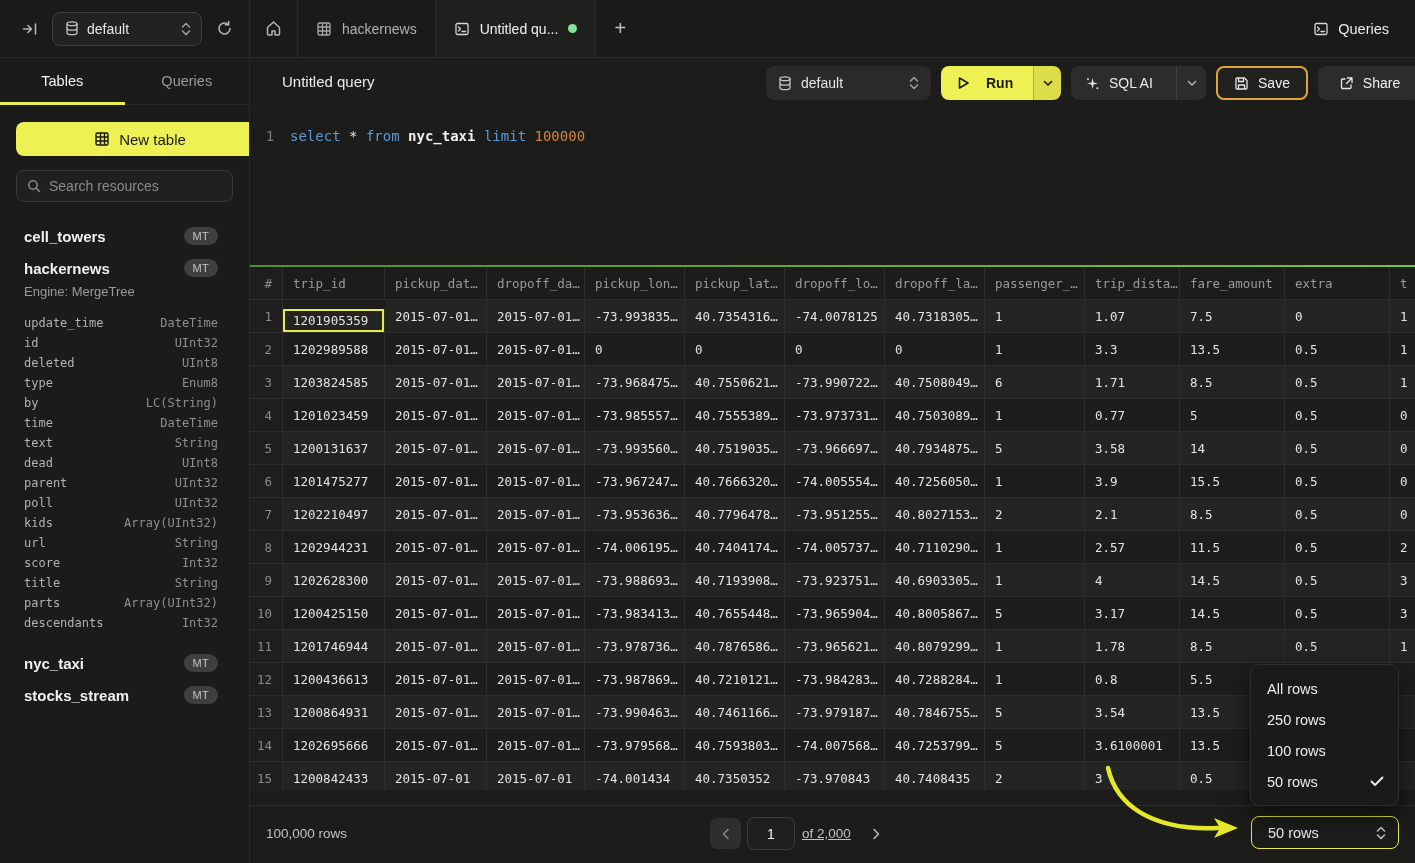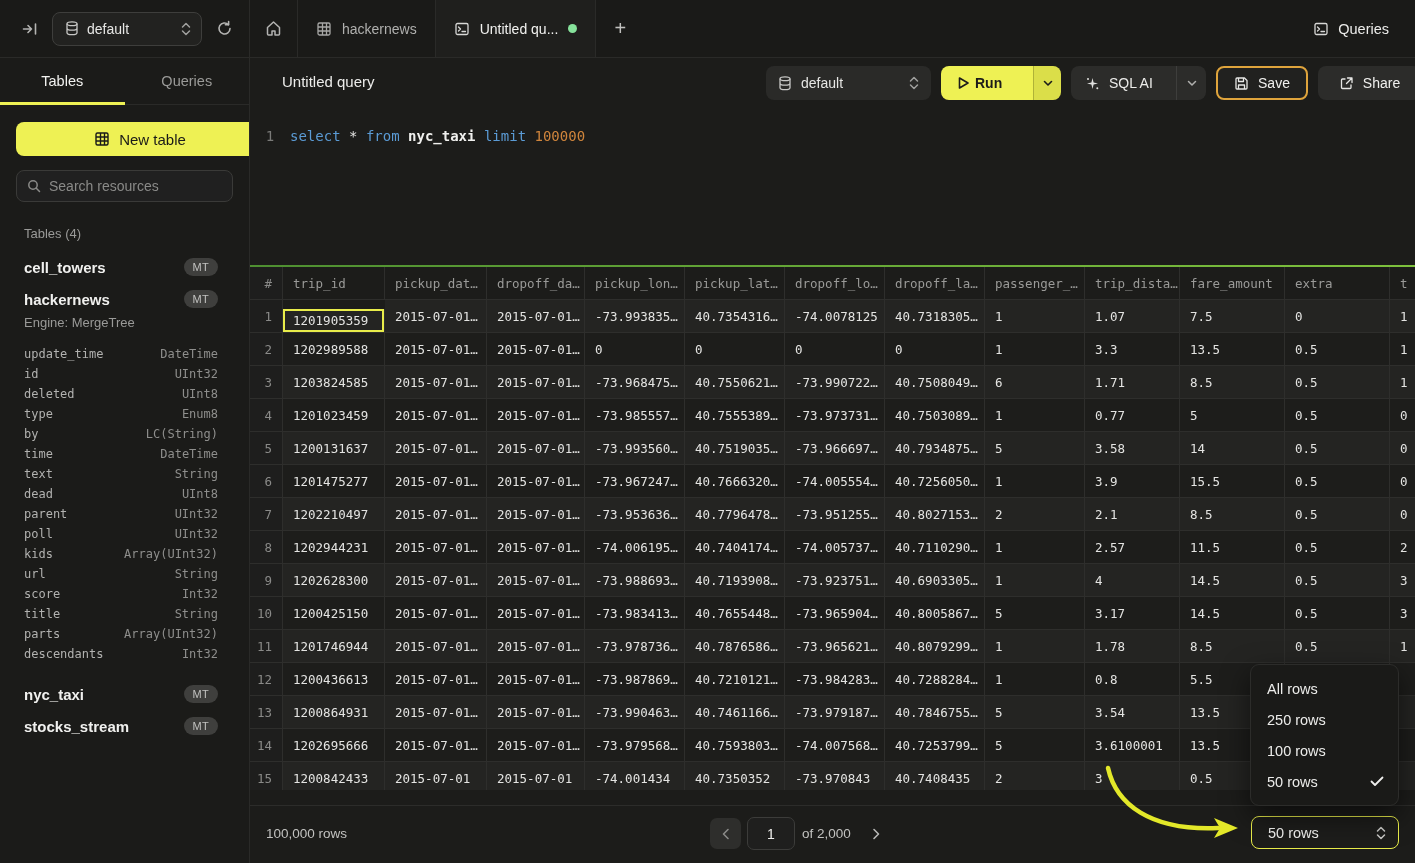--- a/index.html
+++ b/index.html
@@ -66,21 +66,21 @@
   
   .main { position:absolute; left:250px; top:58px; width:1165px; height:805px; }
   .query-toolbar { position:absolute; left:16px; top:0; width:1165px; height:50px;
     display:flex; align-items:center; }
   .query-title { position:absolute; left:16px; top:15px; font-size:15px; color:#ececea; }
   .tb-btn { position:absolute; top:8px; height:34px; border-radius:8px; display:flex;
     align-items:center; cursor:pointer; font-size:14px; }
   .tb-db { left:500px; width:165px; background:#2a2a28; padding:0 12px; gap:9px; color:#e6e6e4; }
   .tb-db .lbl { flex:1; text-align:left; }
   .run-btn { left:675px; width:120px; background:#eef154; color:#1c1c1a; font-weight:700; padding:0; }
-  .run-main { display:flex; align-items:center; gap:5px; padding:0 14px 0 16px; height:100%; flex:1; }
+  .run-main { display:flex; align-items:center; gap:16px; padding:0 14px 0 16px; height:100%; flex:1; }
   .run-caret { width:28px; height:100%; display:flex; align-items:center; justify-content:center;
     background:rgba(90,100,0,0.13); border-left:1px solid rgba(40,44,0,0.25);
     border-radius:0 8px 8px 0; }
   .sqlai-btn { left:805px; width:135px; background:#2c2c2a; color:#ececea; padding:0; }
   .sqlai-main { display:flex; align-items:center; gap:9px; padding:0 12px 0 14px; height:100%; flex:1; }
   .sqlai-caret { width:30px; height:100%; display:flex; align-items:center; justify-content:center;
     border-left:1px solid #3e3e3c; color:#b0b0ae; }
   .save-btn { left:950px; width:92px; background:#21211f; border:2px solid #dfa43c;
     color:#f0f0ee; justify-content:center; gap:9px; }
   .share-btn { left:1052px; width:103px; background:#2c2c2a; color:#f0f0ee; justify-content:center; gap:9px; }
@@ -121,21 +121,21 @@
 
   
   .footer { position:absolute; left:0; top:747px; width:1165px; height:58px;
     border-top:1px solid #2c2c2a; background:#1c1c1a; }
   .rowcount { position:absolute; left:16px; top:20px; color:#c2c2c0; font-size:13.5px; }
   .pg-prev { position:absolute; left:460px; top:12px; width:31px; height:31px; background:#2e2e2c;
     border-radius:7px; display:flex; align-items:center; justify-content:center; color:#8a8a88; cursor:pointer; }
   .pg-input { position:absolute; left:497px; top:11px; width:48px; height:33px; background:#1f1f1e;
     border:1px solid #3c3c3a; border-radius:7px; color:#f0f0ee; text-align:center;
     font-family:"Liberation Sans", sans-serif; font-size:14px; }
-  .pg-total { position:absolute; left:552px; top:20px; color:#c2c2c0; font-size:13.5px; }
+  .pg-total { position:absolute; left:552px; top:20px; color:#c2c2c0; font-size:13.5px;text-decoration:underline; }
   .pg-next { position:absolute; left:612px; top:12px; width:28px; height:31px; display:flex;
     align-items:center; justify-content:center; color:#b8b8b6; cursor:pointer; }
   .pagesize-select { position:absolute; left:1001px; top:10px; width:148px; height:33px;
     background:#1d1d1b; border:1.5px solid #e8ec4a; border-radius:8px; display:flex;
     align-items:center; padding:0 12px 0 16px; color:#f2f2f0; font-size:14.5px; cursor:pointer; }
   .pagesize-select .lbl { flex:1; }
 
   
   .dropdown { position:absolute; left:1250px; top:664px; width:149px; height:142px;
     background:#1a1a18; border:1px solid #2c2c2a; border-radius:9px; padding:8px 0;
@@ -243,21 +243,20 @@
     <div class="search-box">
       <span>
         <svg width="14" height="14" viewBox="0 0 14 14" fill="none" stroke="#8a8a88" stroke-width="1.5" stroke-linecap="round">
             <circle cx="6" cy="6" r="4.2"></circle>
             <path d="M9.3 9.3 12.5 12.5"></path>
           </svg>
       </span>
       <input placeholder="Search resources" style="">
     </div>
     <div class="resources">
-      <div class="section-label">Tables (4)</div>
       <div id="sidebar-tables">
           <div class="tbl-row">
             <span class="tbl-name">cell_towers</span>
             <span class="mt-badge">MT</span>
           </div>
           <div class="tbl-row">
             <span class="tbl-name">hackernews</span>
             <span class="mt-badge">MT</span>
           </div>
           <div class="engine-line">Engine: MergeTree</div>

